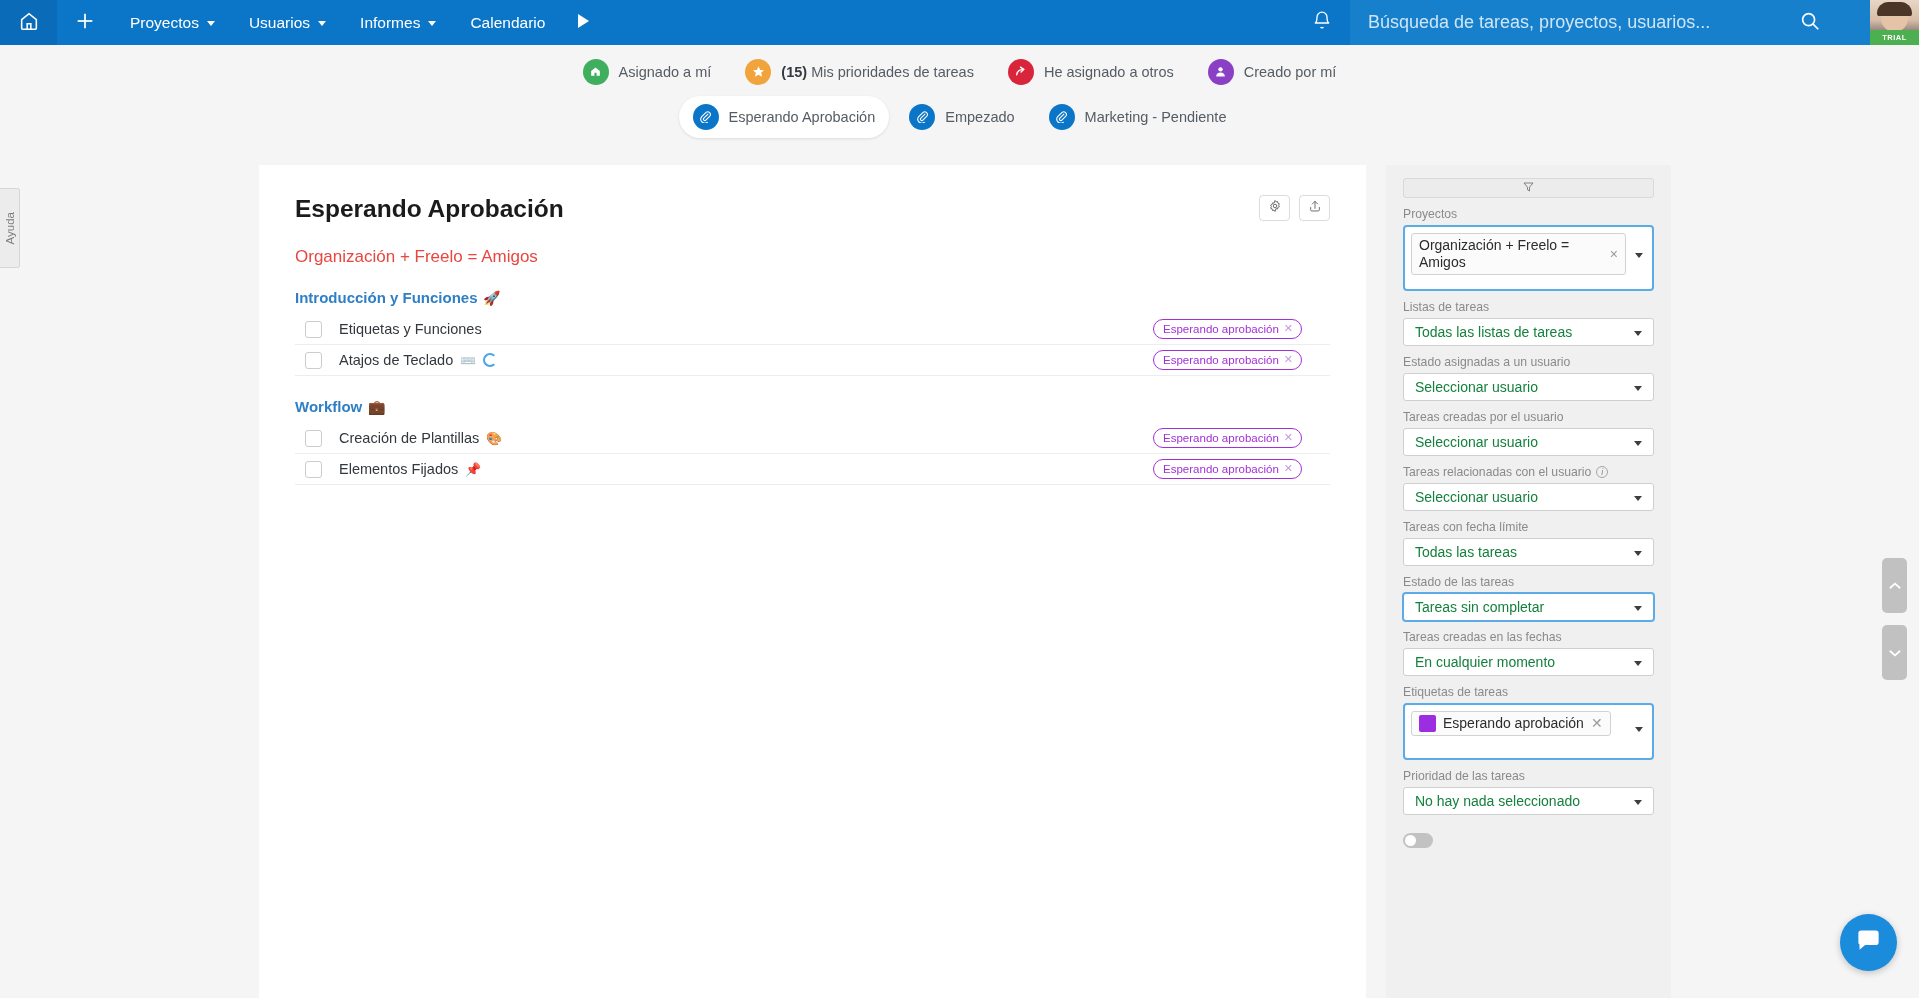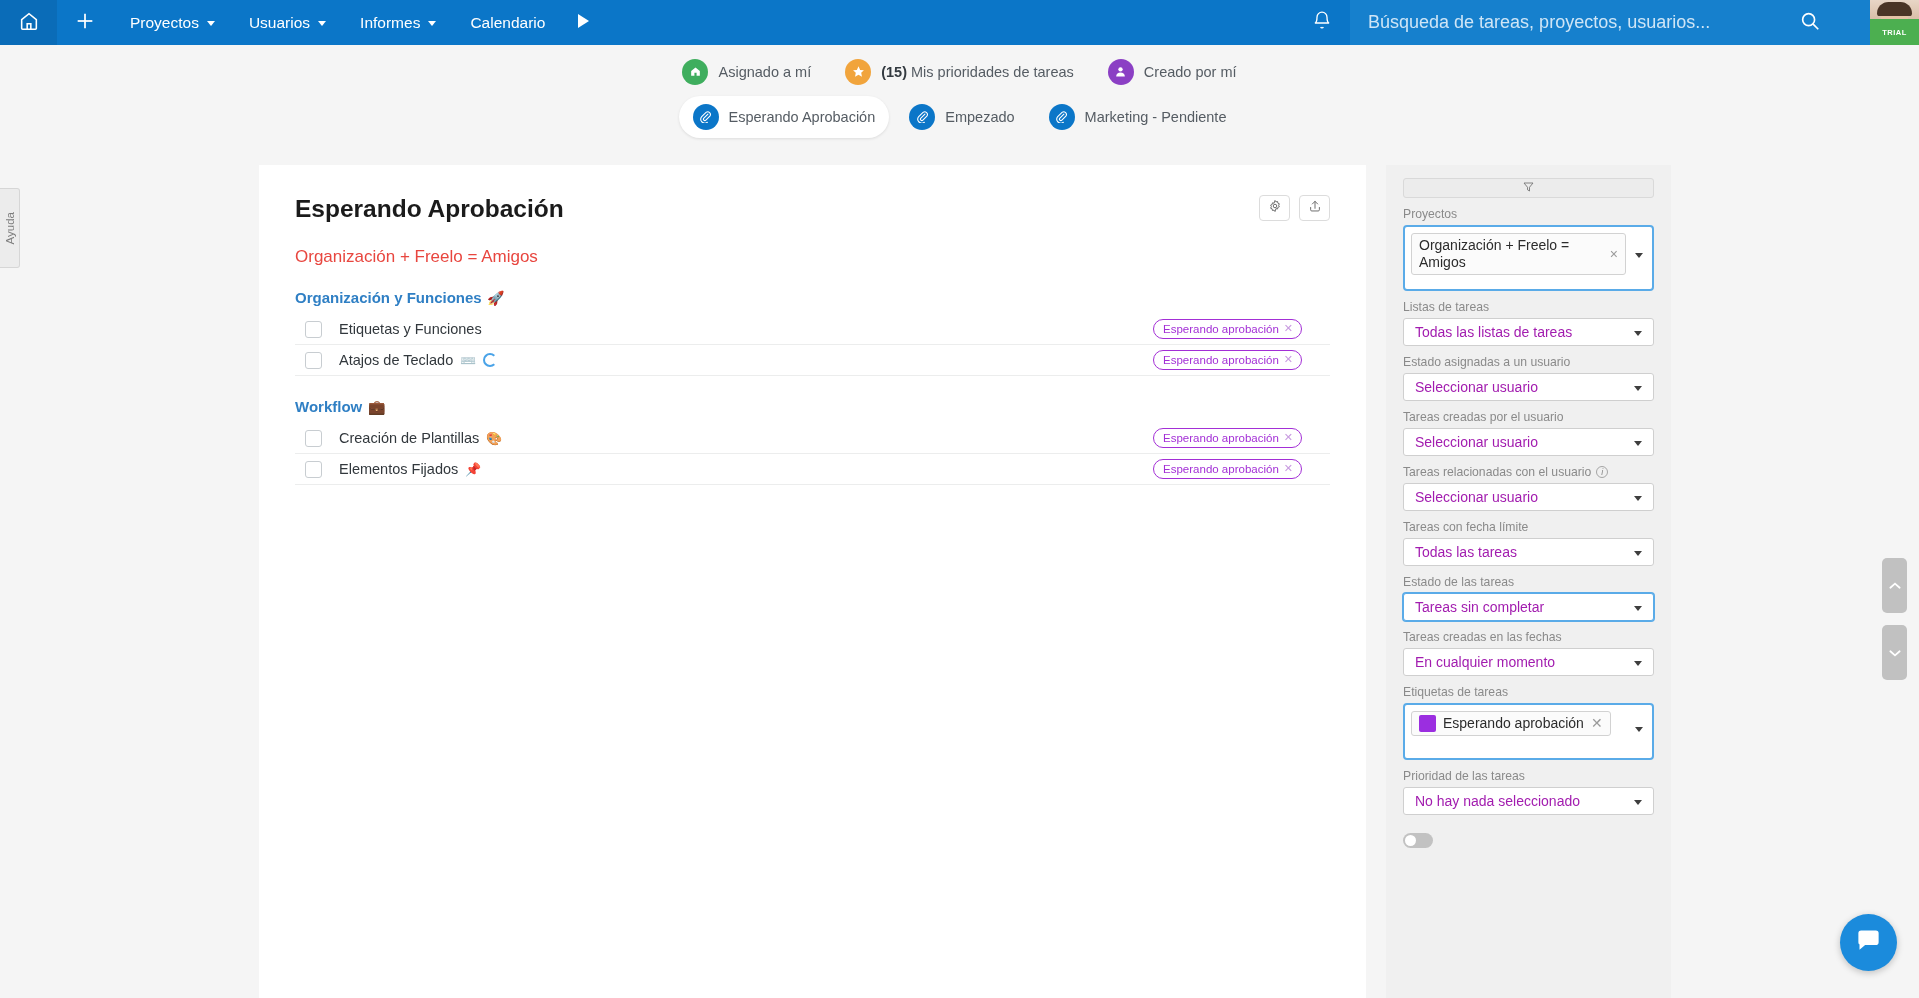--- a/index.html
+++ b/index.html
@@ -89,21 +89,21 @@
   }
   .avatar::after {
     content:"";
     position:absolute; left:7px; top:2px;
     width:35px; height:14px;
     border-radius:18px 18px 4px 4px;
     background:#4a3526;
   }
   .trial-badge {
     position:absolute; bottom:0; left:0;
-    width:49px; height:26px;
+    width:49px; height:15px;
     background:#4caf50;
     color:#ffffff; font-size:7.5px; font-weight:bold;
     letter-spacing:.5px;
     display:flex; align-items:center; justify-content:center;
   }
 
   
   .pillbar {
     position: absolute; top: 45px; left: 0;
     width: 1919px; height: 113px;
@@ -246,21 +246,21 @@
     font-size: 9px; line-height: 10px; text-align: center;
     font-style: italic;
   }
   .fl-select {
     position: relative;
     width: 251px; height: 28px;
     background: #ffffff;
     border: 1px solid #cfcfcf; border-radius: 3px;
     display: flex; align-items: center;
     padding-left: 11px;
-    font-size: 14px; color: #a21caf;
+    font-size: 14px; color: #15803d;
     cursor: pointer;
   }
   .fl-select .arrow {
     position: absolute; right: 11px; top: 12px;
     width: 0; height: 0;
     border-left: 4.5px solid transparent;
     border-right: 4.5px solid transparent;
     border-top: 5px solid #3e3e3e;
   }
   .fl-select.focused {
@@ -417,20 +417,29 @@
       </span>
       <span class="pill-label">Asignado a mí</span>
     </div>
     <div class="pill">
       <span class="pill-ico" style="background:#f1a43c">
         <svg width="13" height="13" viewBox="0 0 24 24" fill="#fff">
             <polygon points="12,2.5 15,9 22,9.8 17,14.5 18.4,21.5 12,18 5.6,21.5 7,14.5 2,9.8 9,9"></polygon>
           </svg>
       </span>
       <span class="pill-label"><b>(15)</b> <span>Mis prioridades de tareas</span></span>
+    </div>
+    <div class="pill">
+      <span class="pill-ico" style="background:#d8253b">
+        <svg width="13" height="13" viewBox="0 0 24 24" fill="none" stroke="#fff" stroke-width="2.6" stroke-linecap="round">
+          <path d="M5 18c1-7 6-10 12-10"></path>
+            <polyline points="12,4 18,8 13,13"></polyline>
+        </svg>
+      </span>
+      <span class="pill-label">He asignado a otros</span>
     </div>
     <div class="pill">
       <span class="pill-ico" style="background:#8b3fc4">
         <svg width="13" height="13" viewBox="0 0 24 24" fill="#fff">
             <circle cx="12" cy="8" r="4"></circle>
             <path d="M4 21c0-4.5 3.6-7 8-7s8 2.5 8 7z"></path>
           </svg>
       </span>
       <span class="pill-label">Creado por mí</span>
     </div>
@@ -490,21 +499,21 @@
         </span>
       </div>
     </div>
   </div>
 
   <div class="project-name">Organización + Freelo = Amigos</div>
 
   <div class="tasklist">
 
     <div class="section-title">
-      <span>Organización y Funciones</span>
+      <span>Introducción y Funciones</span>
       <span class="emj">🚀</span>
     </div>
 
     <div class="task-row">
       <div class="task-check"></div>
       <div class="task-name">
         <span>Etiquetas y Funciones</span>
       </div>
       <div class="tag-pill">
         <span>Esperando aprobación</span>

